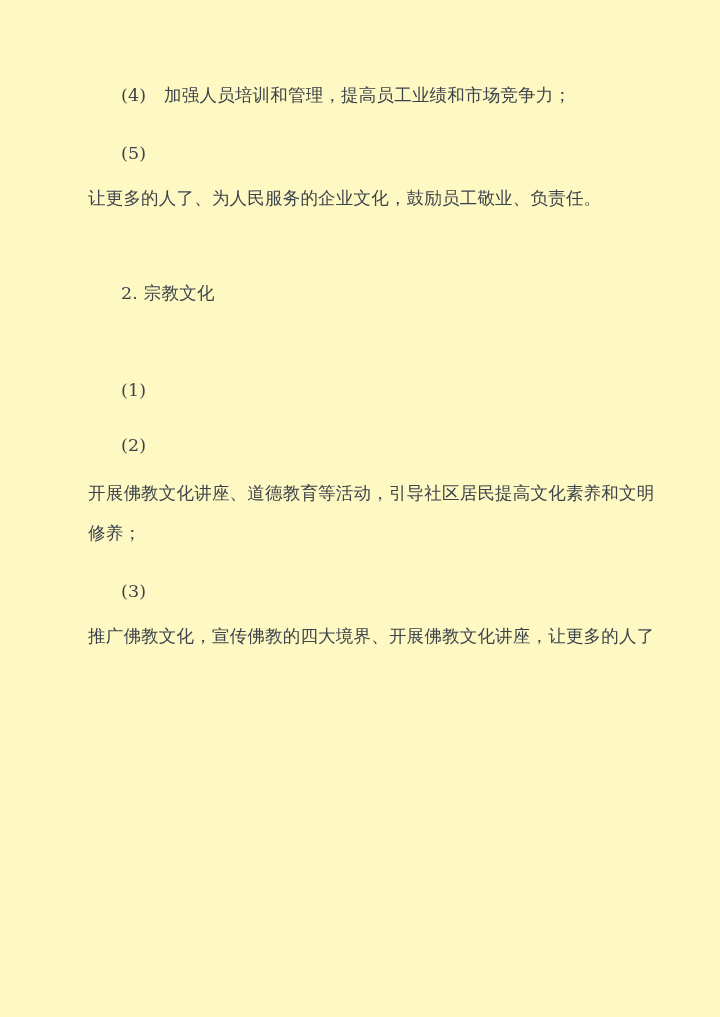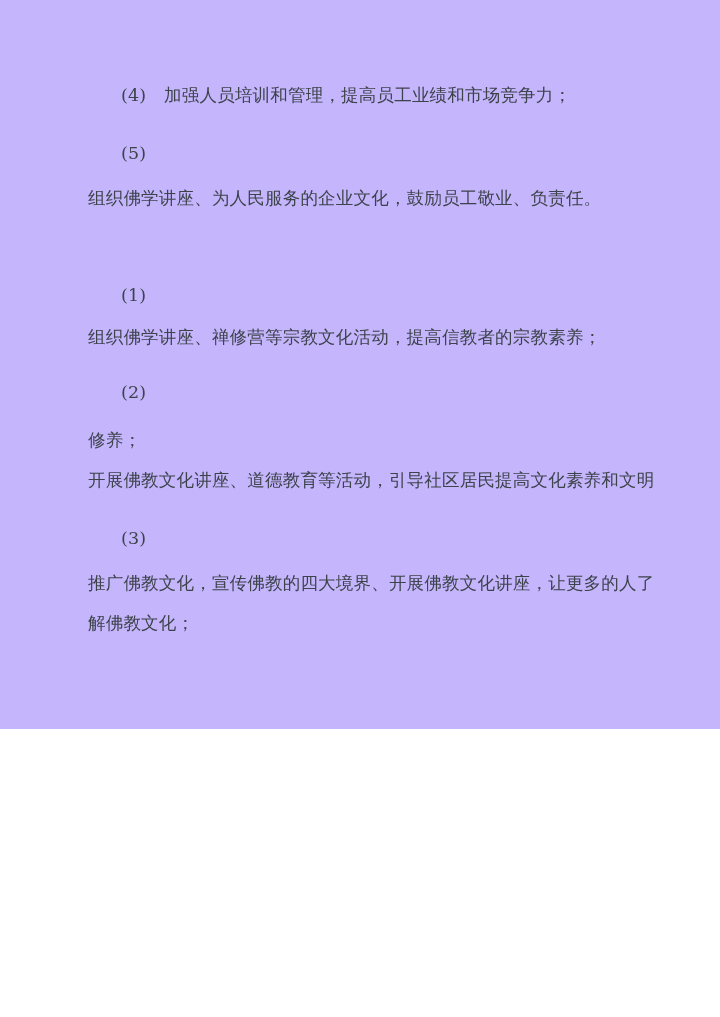--- a/index.html
+++ b/index.html
@@ -3,22 +3,22 @@
 <meta charset="utf-8">
 <style>
   * { margin: 0; padding: 0; box-sizing: border-box; }
   html, body {
     width: 720px;
     background: #ffffff;
   }
   .page {
     position: relative;
     width: 720px;
-    height: 729px;
-    background: #c4b5fd;
+    height: 1017px;
+    background: #fef9c3;
     overflow: hidden;
     font-family: "DejaVu Serif", "Liberation Serif", serif;
   }
   .doc {
     position: absolute;
     top: 75px;
     left: 88px;
     width: 548px;
     font-size: 17.5px;
     line-height: 40px;
@@ -46,45 +46,44 @@
 
     <div class="para indent">
       <span class="line">(4)　加强人员培训和管理，提高员工业绩和市场竞争力；</span>
     </div>
 
     <div class="para indent mt18">
       <span class="line">(5)</span>
     </div>
 
     <div class="para mt5">
-      <span class="line">组织佛学讲座、为人民服务的企业文化，鼓励员工敬业、负责任。</span>
+      <span class="line">让更多的人了、为人民服务的企业文化，鼓励员工敬业、负责任。</span>
     </div>
 
+    <div class="para indent mt55">
+      <span class="line">2. 宗教文化</span>
+    </div>
 
     <div class="para indent mt57">
       <span class="line">(1)</span>
     </div>
 
-    <div class="para mt2">
-      <span class="line">组织佛学讲座、禅修营等宗教文化活动，提高信教者的宗教素养；</span>
-    </div>
 
     <div class="para indent mt15">
       <span class="line">(2)</span>
     </div>
 
     <div class="para mt8">
+      <span class="line">开展佛教文化讲座、道德教育等活动，引导社区居民提高文化素养和文明</span>
       <span class="line">修养；</span>
-      <span class="line">开展佛教文化讲座、道德教育等活动，引导社区居民提高文化素养和文明</span>
     </div>
 
     <div class="para indent mt18">
       <span class="line">(3)</span>
     </div>
 
     <div class="para mt5">
       <span class="line">推广佛教文化，宣传佛教的四大境界、开展佛教文化讲座，让更多的人了</span>
-      <span class="line">解佛教文化；</span>
     </div>
 
 
   </div>
 </div>
 
 </body></html>

